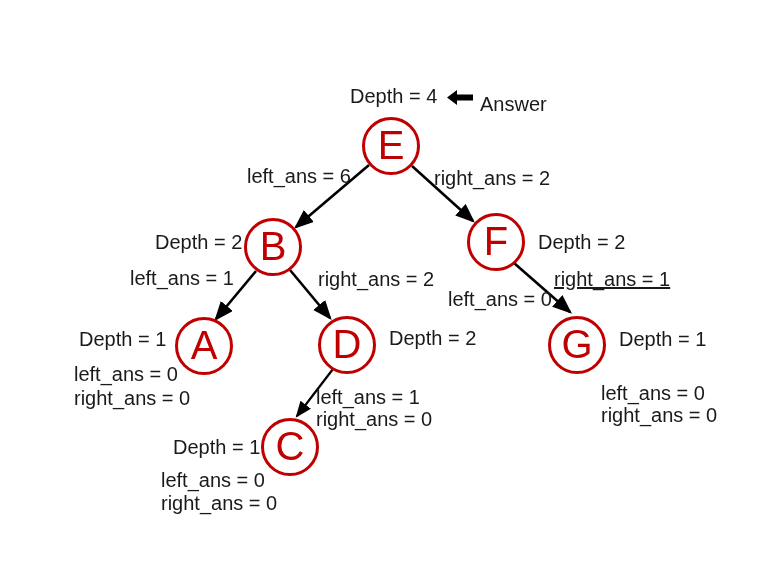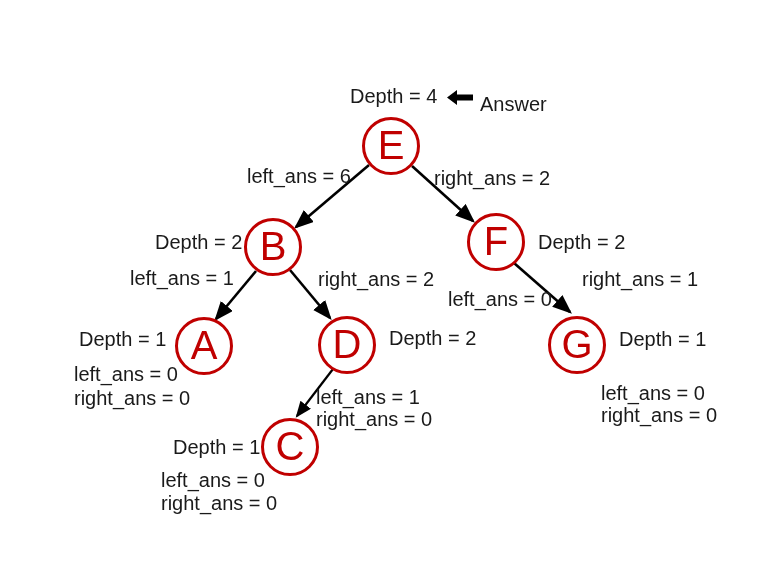--- a/index.html
+++ b/index.html
@@ -98,21 +98,21 @@
     </div>
 
   <div class="lbl" style="left:247px;top:166px;">left_ans = 6</div>
   <div class="lbl" style="left:434px;top:168px;">right_ans = 2</div>
 
   <div class="lbl" style="left:155px;top:232px;">Depth = 2</div>
   <div class="lbl" style="left:130px;top:268px;">left_ans = 1</div>
   <div class="lbl" style="left:318px;top:269px;">right_ans = 2</div>
 
   <div class="lbl" style="left:538px;top:232px;">Depth = 2</div>
-  <div class="lbl" style="left:582px;top:269px;">right_ans = 1</div>
+  <div class="lbl" style="left:554px;top:269px;text-decoration:underline;">right_ans = 1</div>
   <div class="lbl" style="left:448px;top:289px;">left_ans = 0</div>
 
   <div class="lbl" style="left:79px;top:329px;">Depth = 1</div>
   <div class="lbl" style="left:74px;top:364px;">left_ans = 0</div>
   <div class="lbl" style="left:74px;top:388px;">right_ans = 0</div>
 
   <div class="lbl" style="left:389px;top:328px;">Depth = 2</div>
   <div class="lbl" style="left:316px;top:387px;">left_ans = 1</div>
   <div class="lbl" style="left:316px;top:409px;">right_ans = 0</div>
 

